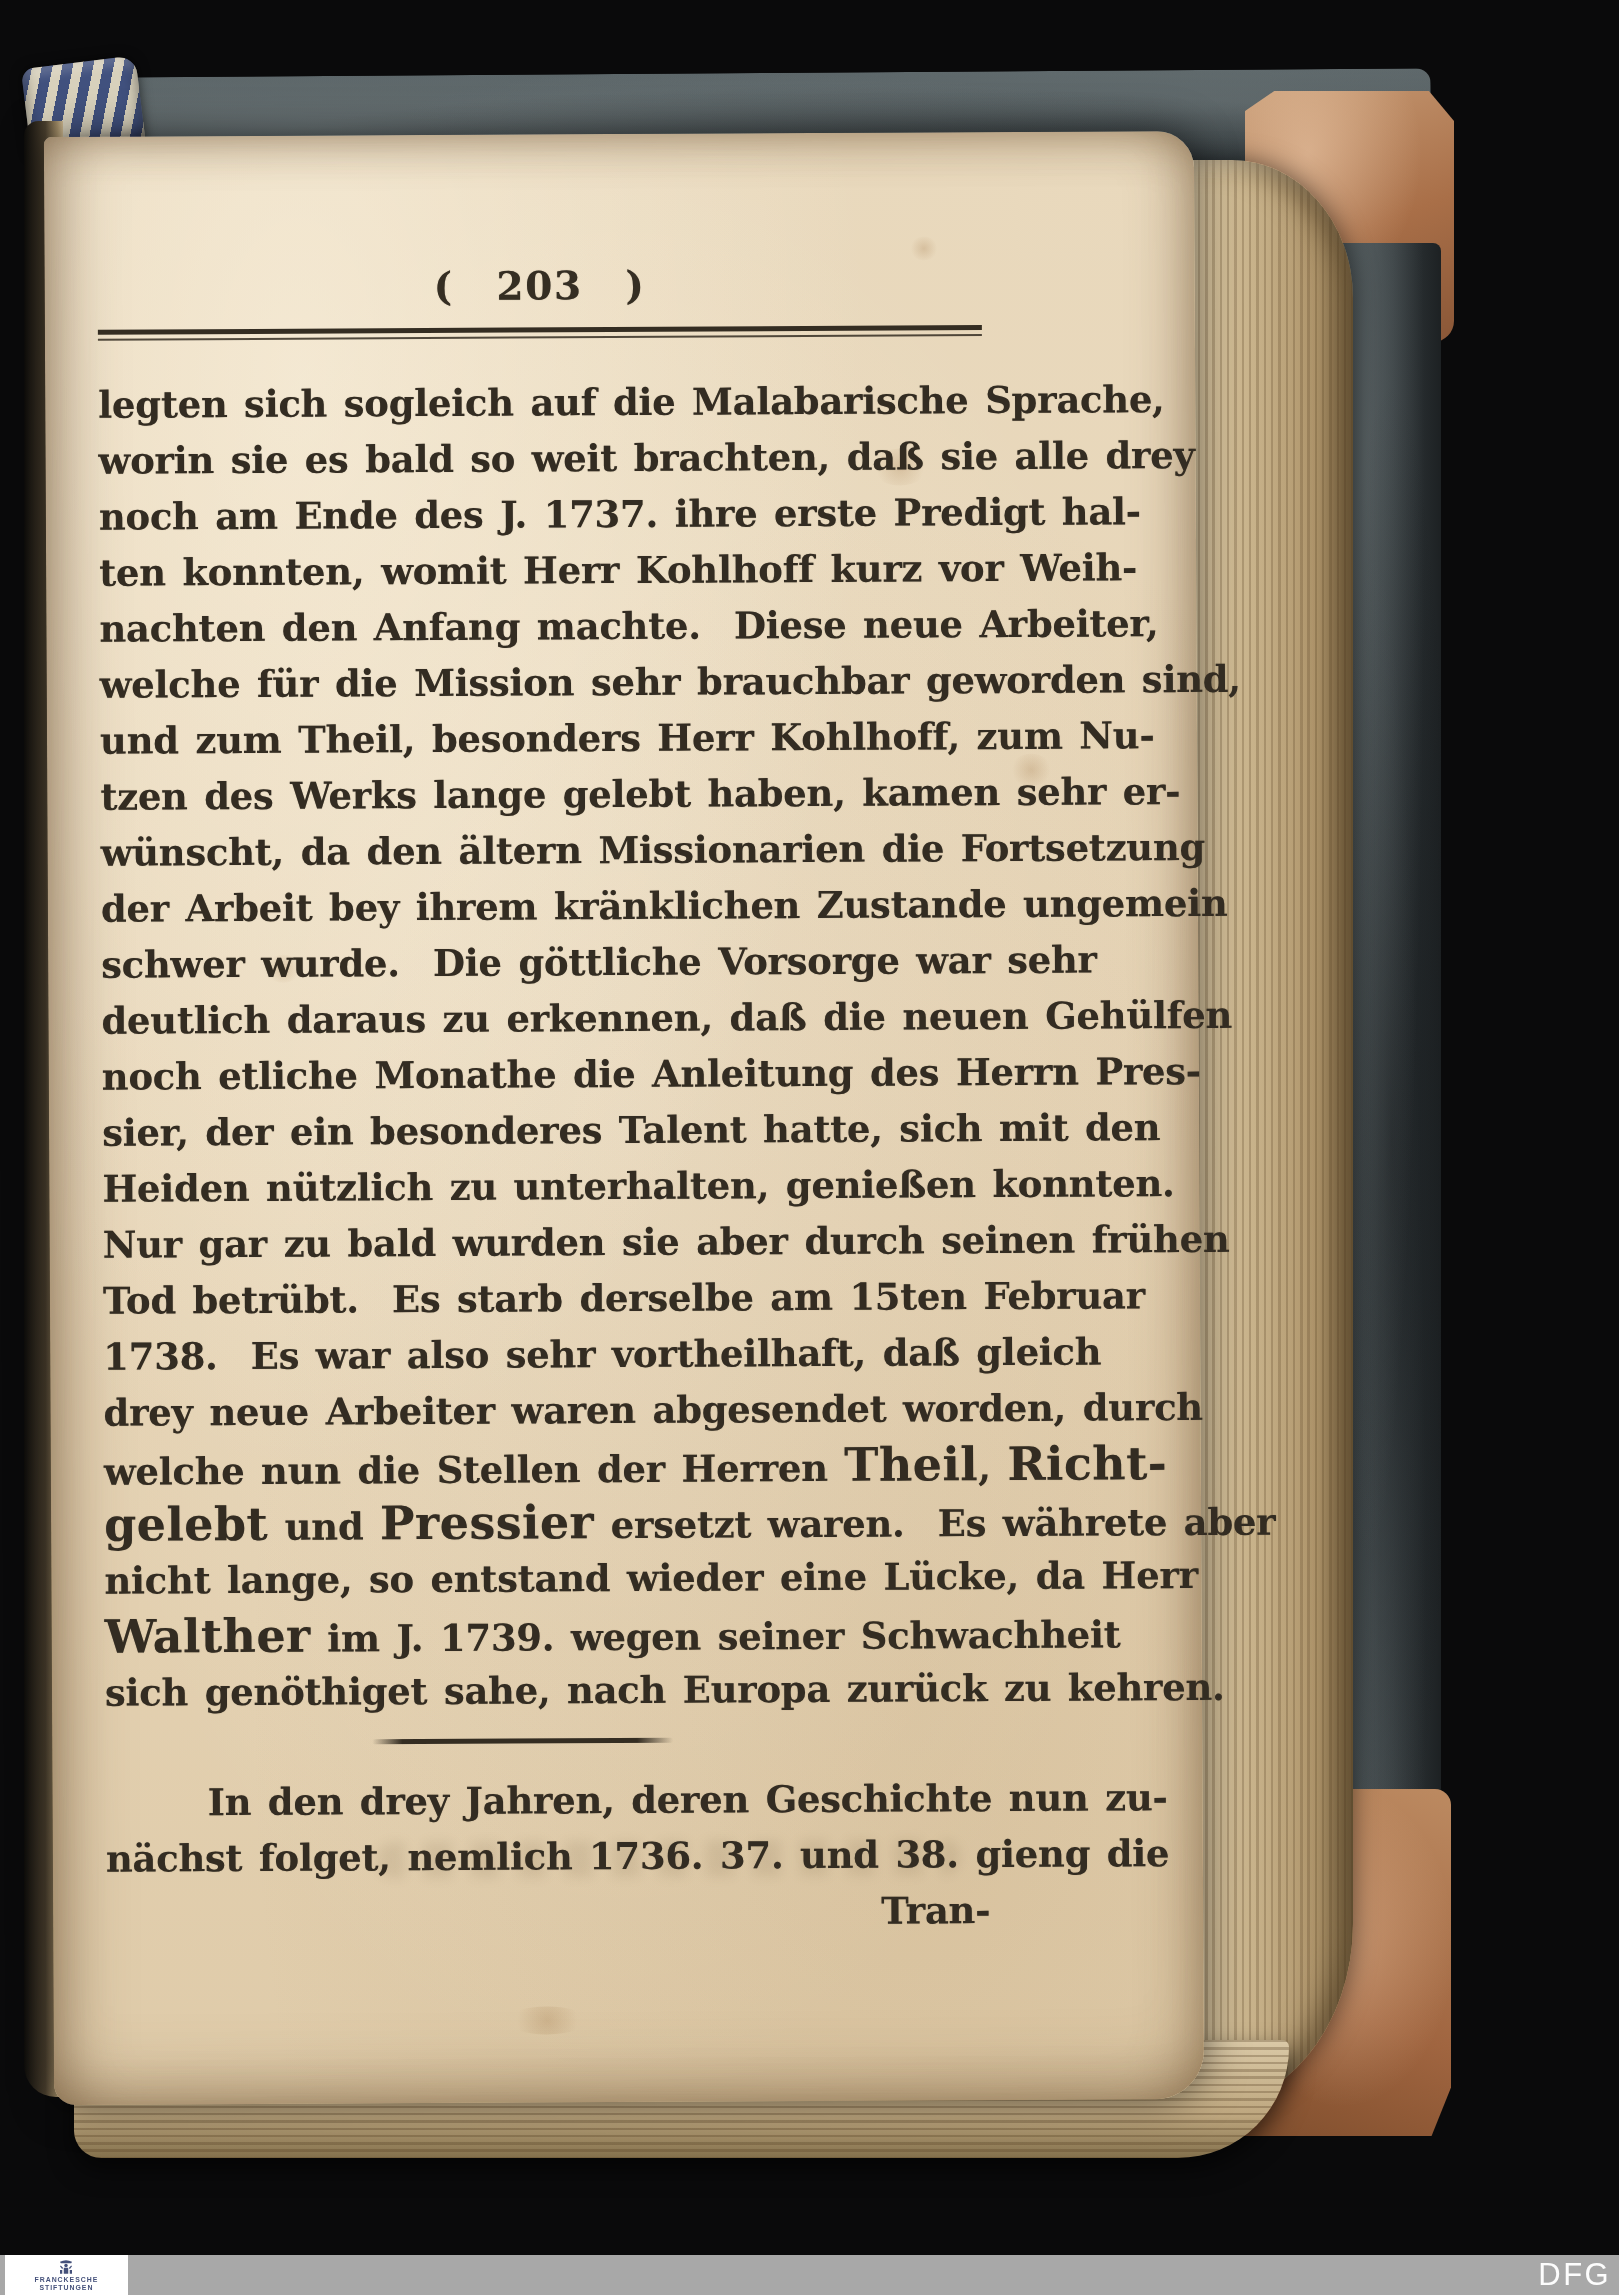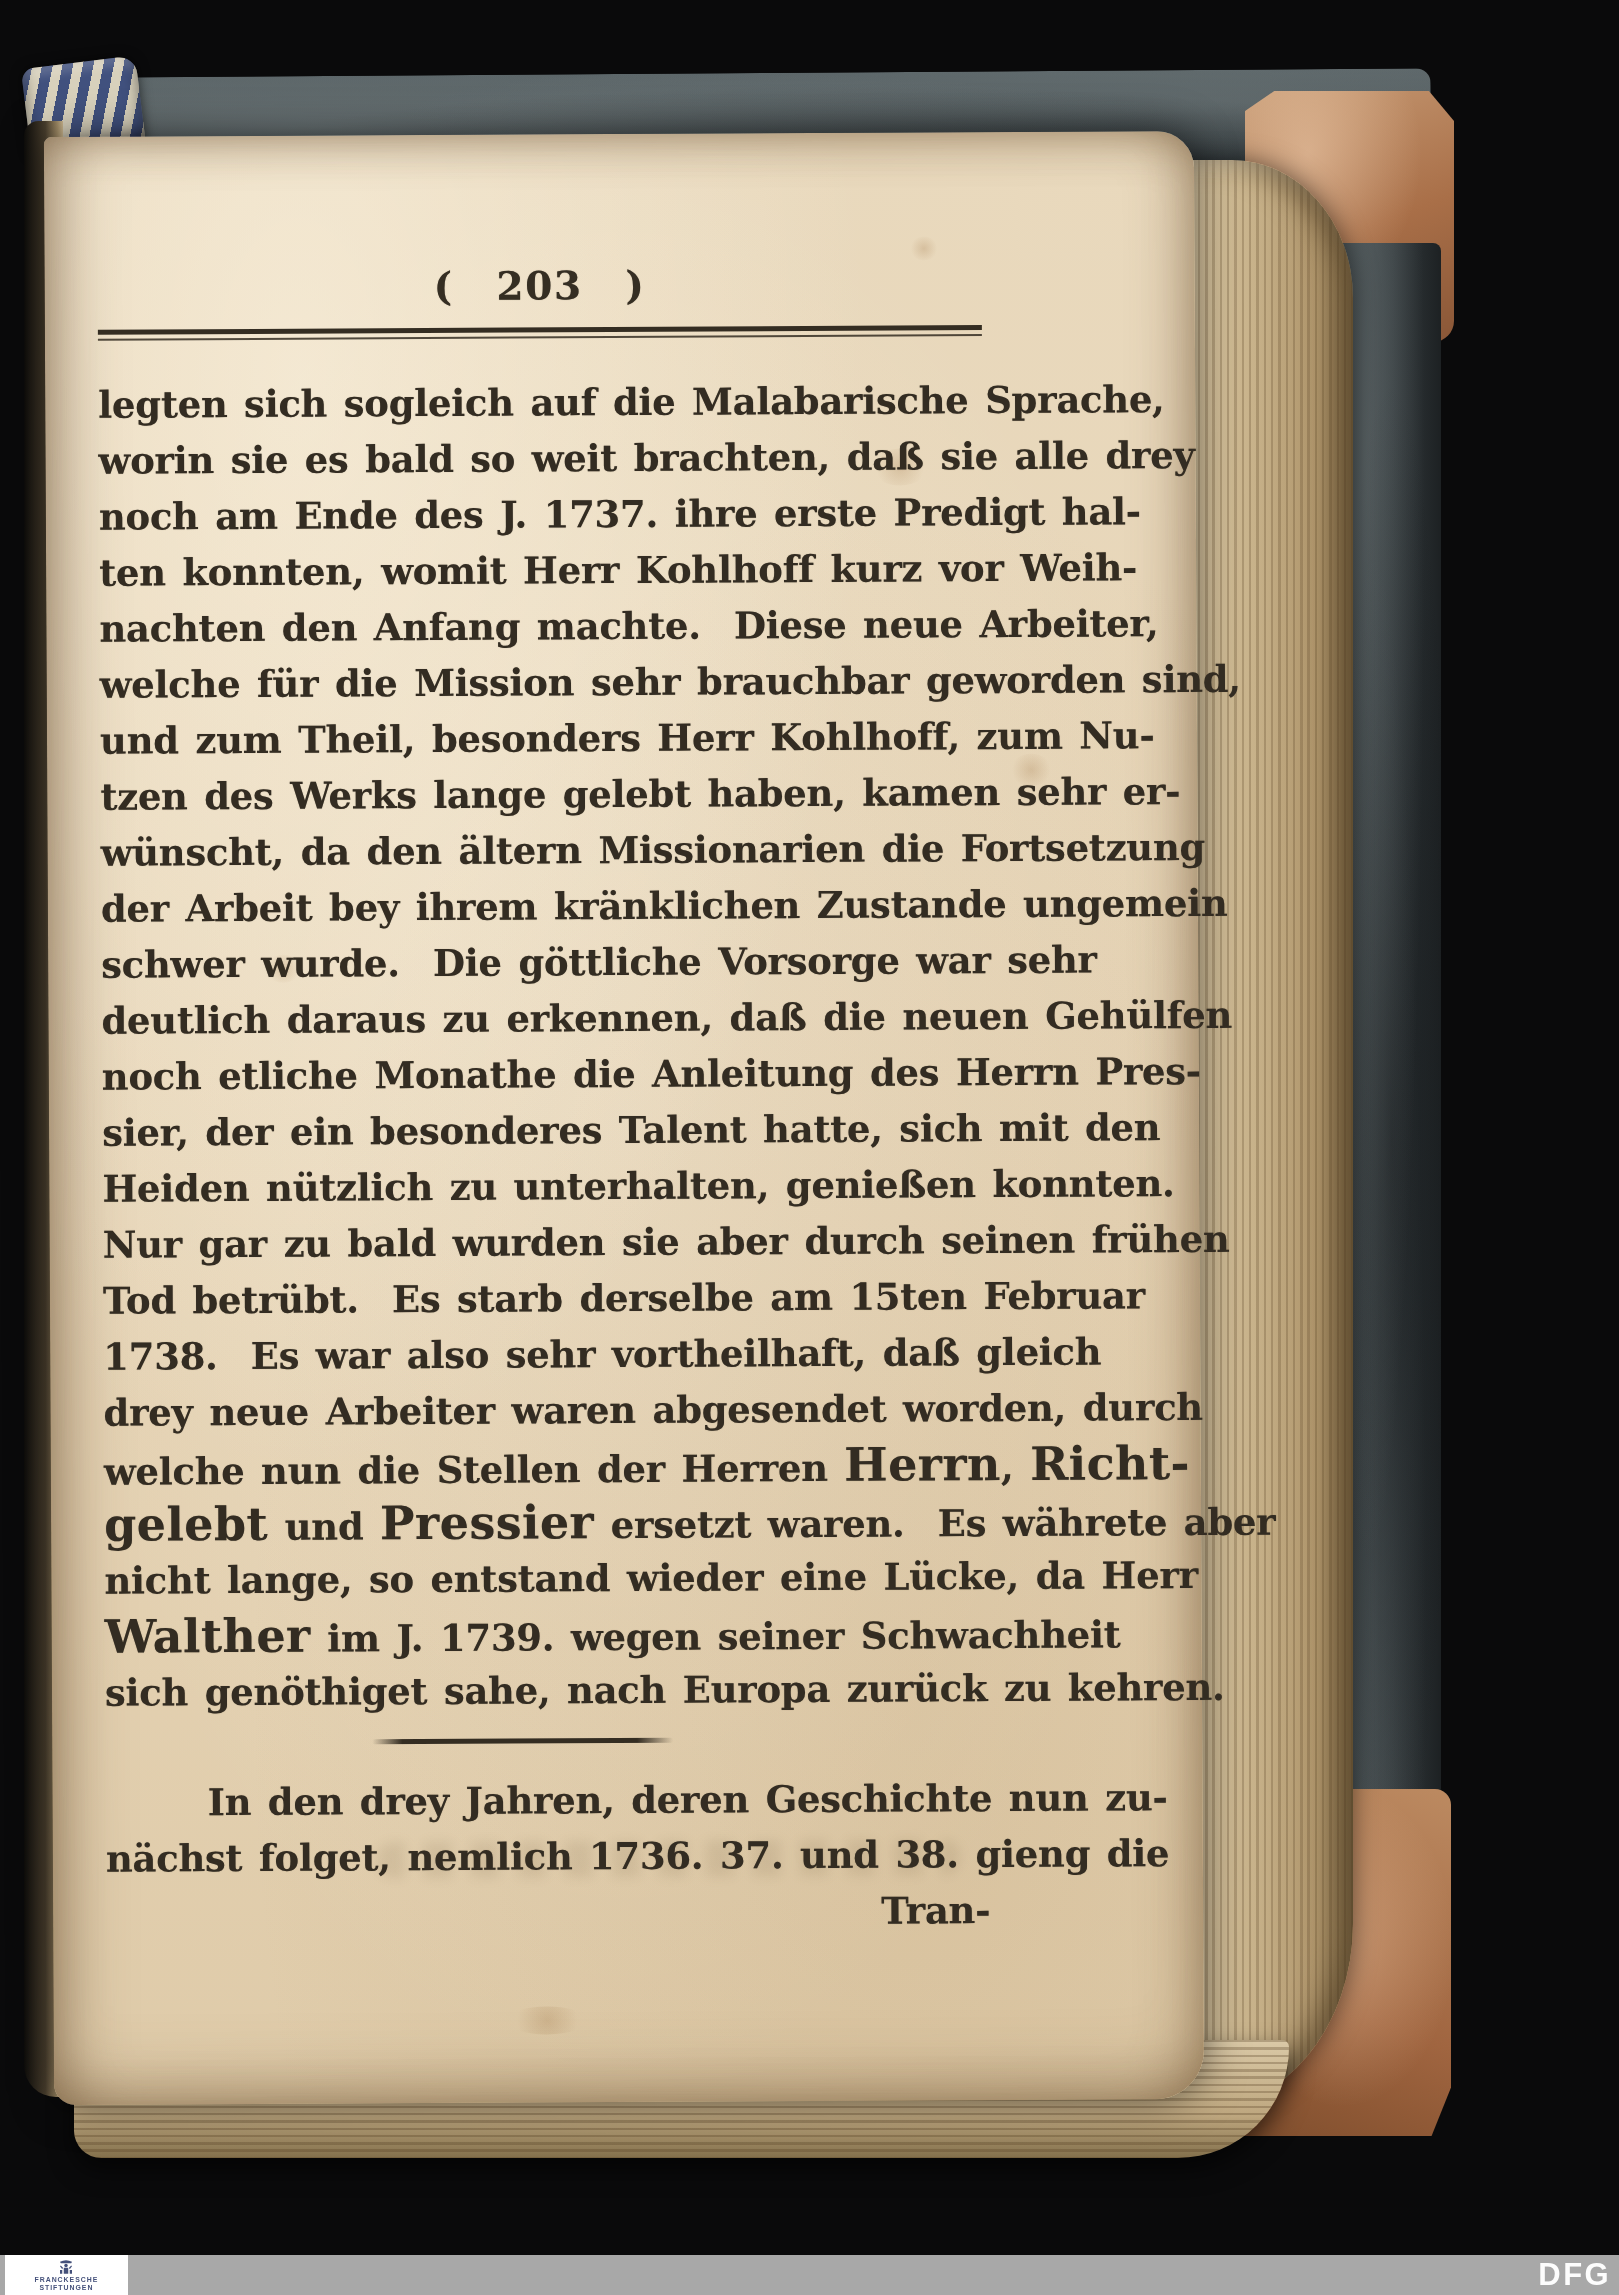--- a/index.html
+++ b/index.html
@@ -130,21 +130,21 @@
     position:absolute;left:4.9px;top:0;width:123px;height:40px;background:#ffffff;
     display:flex;flex-direction:column;align-items:center;justify-content:center;gap:0.8px;
   }
   .stamp-icon{width:18px;height:16px;display:block;}
   .stamp-text{
     font-family:"Liberation Sans", sans-serif;font-size:6.9px;line-height:7.3px;
     letter-spacing:1px;color:#44507a;font-weight:bold;text-align:center;
   }
   .dfg{
     position:absolute;right:8px;top:3.2px;height:34px;display:flex;align-items:center;
-    font-family:"Liberation Sans", sans-serif;font-weight:bold;font-size:31px;
+    font-family:"Liberation Sans", sans-serif;font-weight:normal;font-size:31px;
     color:#fdfdfd;letter-spacing:2.4px;
   }
 </style>
 </head>
 <body>
 
 <div class="cover-top"></div>
 <div class="corner-tr" style="background:radial-gradient(ellipse at 30% 25%, rgba(255,225,195,.45), transparent 55%),linear-gradient(160deg,#c69a74,#a96f48 55%,#8a5737);"></div>
 <div class="cover-right"></div>
 <div class="corner-br"></div>
@@ -178,21 +178,21 @@
         <div class="tl"><span>der Arbeit bey ihrem kränklichen Zustande ungemein</span></div>
         <div class="tl"><span>schwer wurde.&nbsp; Die göttliche Vorsorge war sehr</span></div>
         <div class="tl"><span>deutlich daraus zu erkennen, daß die neuen Gehülfen</span></div>
         <div class="tl"><span>noch etliche Monathe die Anleitung des Herrn Pres-</span></div>
         <div class="tl"><span>sier, der ein besonderes Talent hatte, sich mit den</span></div>
         <div class="tl"><span>Heiden nützlich zu unterhalten, genießen konnten.</span></div>
         <div class="tl"><span>Nur gar zu bald wurden sie aber durch seinen frühen</span></div>
         <div class="tl"><span>Tod betrübt.&nbsp; Es starb derselbe am 15ten Februar</span></div>
         <div class="tl"><span>1738.&nbsp; Es war also sehr vortheilhaft, daß gleich</span></div>
         <div class="tl"><span>drey neue Arbeiter waren abgesendet worden, durch</span></div>
-        <div class="tl"><span>welche nun die Stellen der Herren </span><span class="em">Herrn</span><span>, </span><span class="em">Richt-</span></div>
+        <div class="tl"><span>welche nun die Stellen der Herren </span><span class="em">Theil</span><span>, </span><span class="em">Richt-</span></div>
         <div class="tl"><span class="em">gelebt</span><span> und </span><span class="em">Pressier</span><span> ersetzt waren.&nbsp; Es währete aber</span></div>
         <div class="tl"><span>nicht lange, so entstand wieder eine Lücke, da Herr</span></div>
         <div class="tl"><span class="em">Walther</span><span> im J. 1739. wegen seiner Schwachheit</span></div>
         <div class="tl"><span>sich genöthiget sahe, nach Europa zurück zu kehren.</span></div>
       </div>
     <div class="section-rule"></div>
     <div class="para2">
         <div class="tl indent"><span>In den drey Jahren, deren Geschichte nun zu-</span></div>
         <div class="tl"><span>nächst folget, nemlich 1736. 37. und 38. gieng die</span></div>
       </div>

